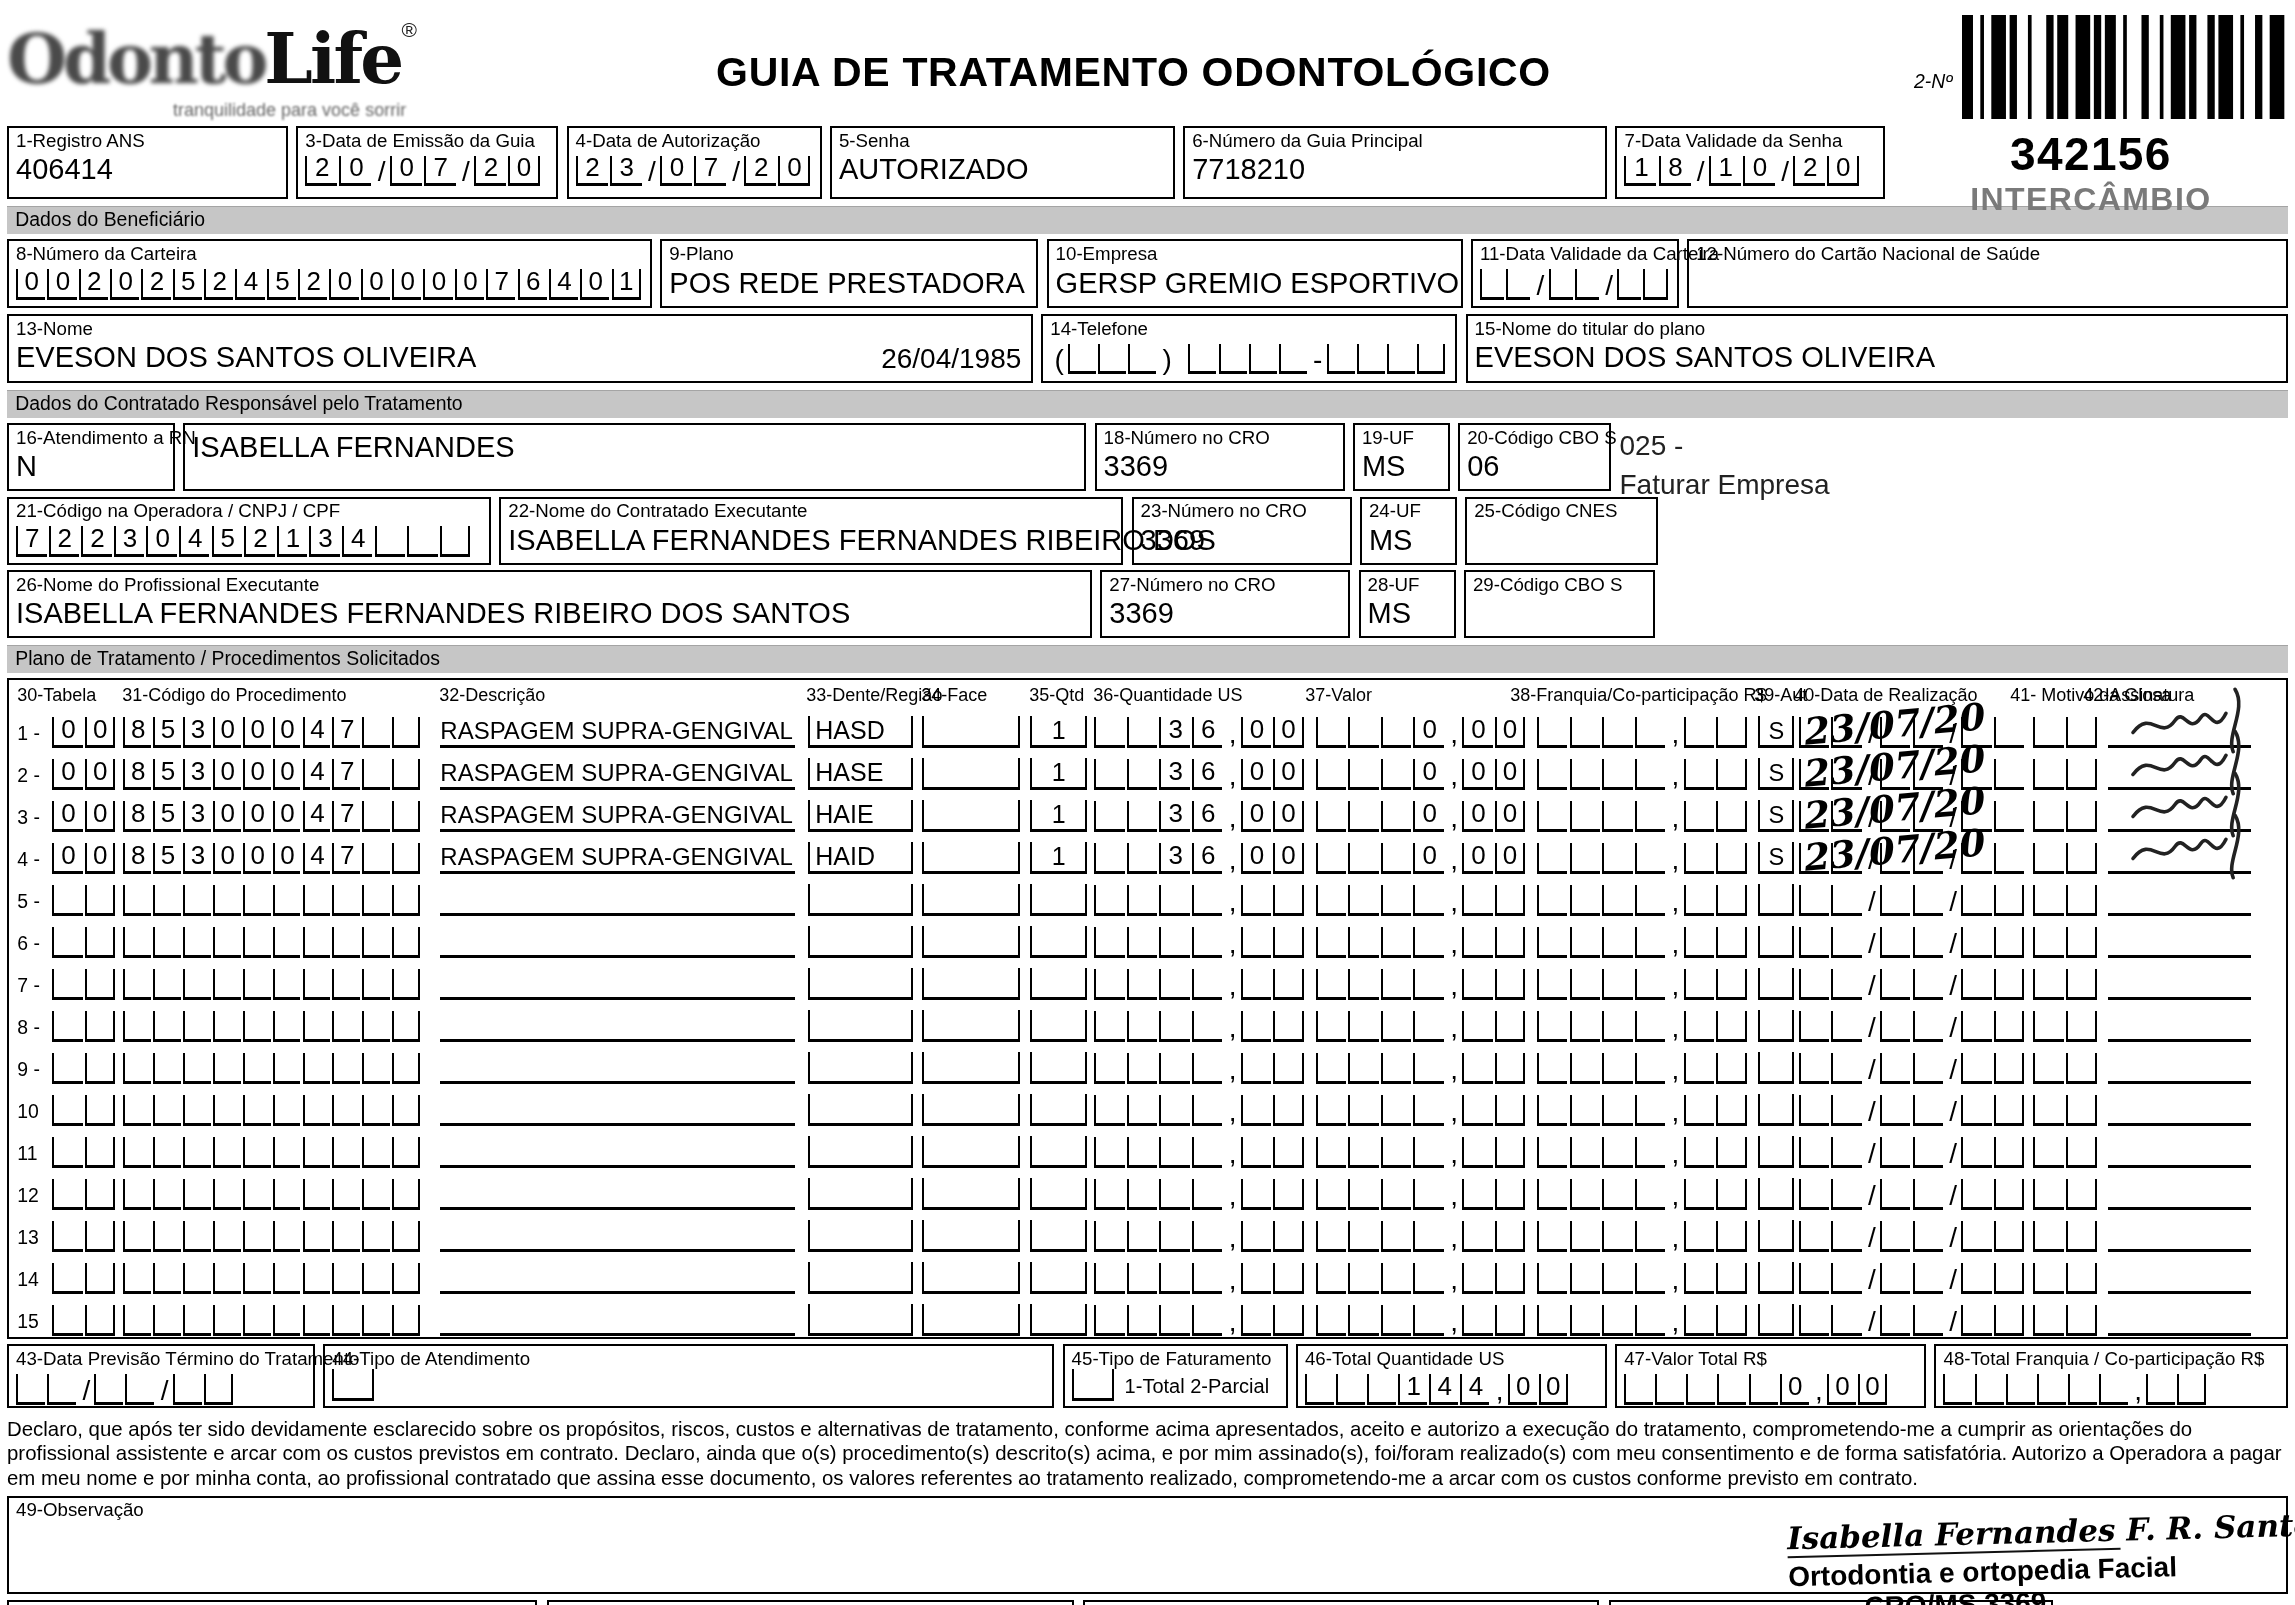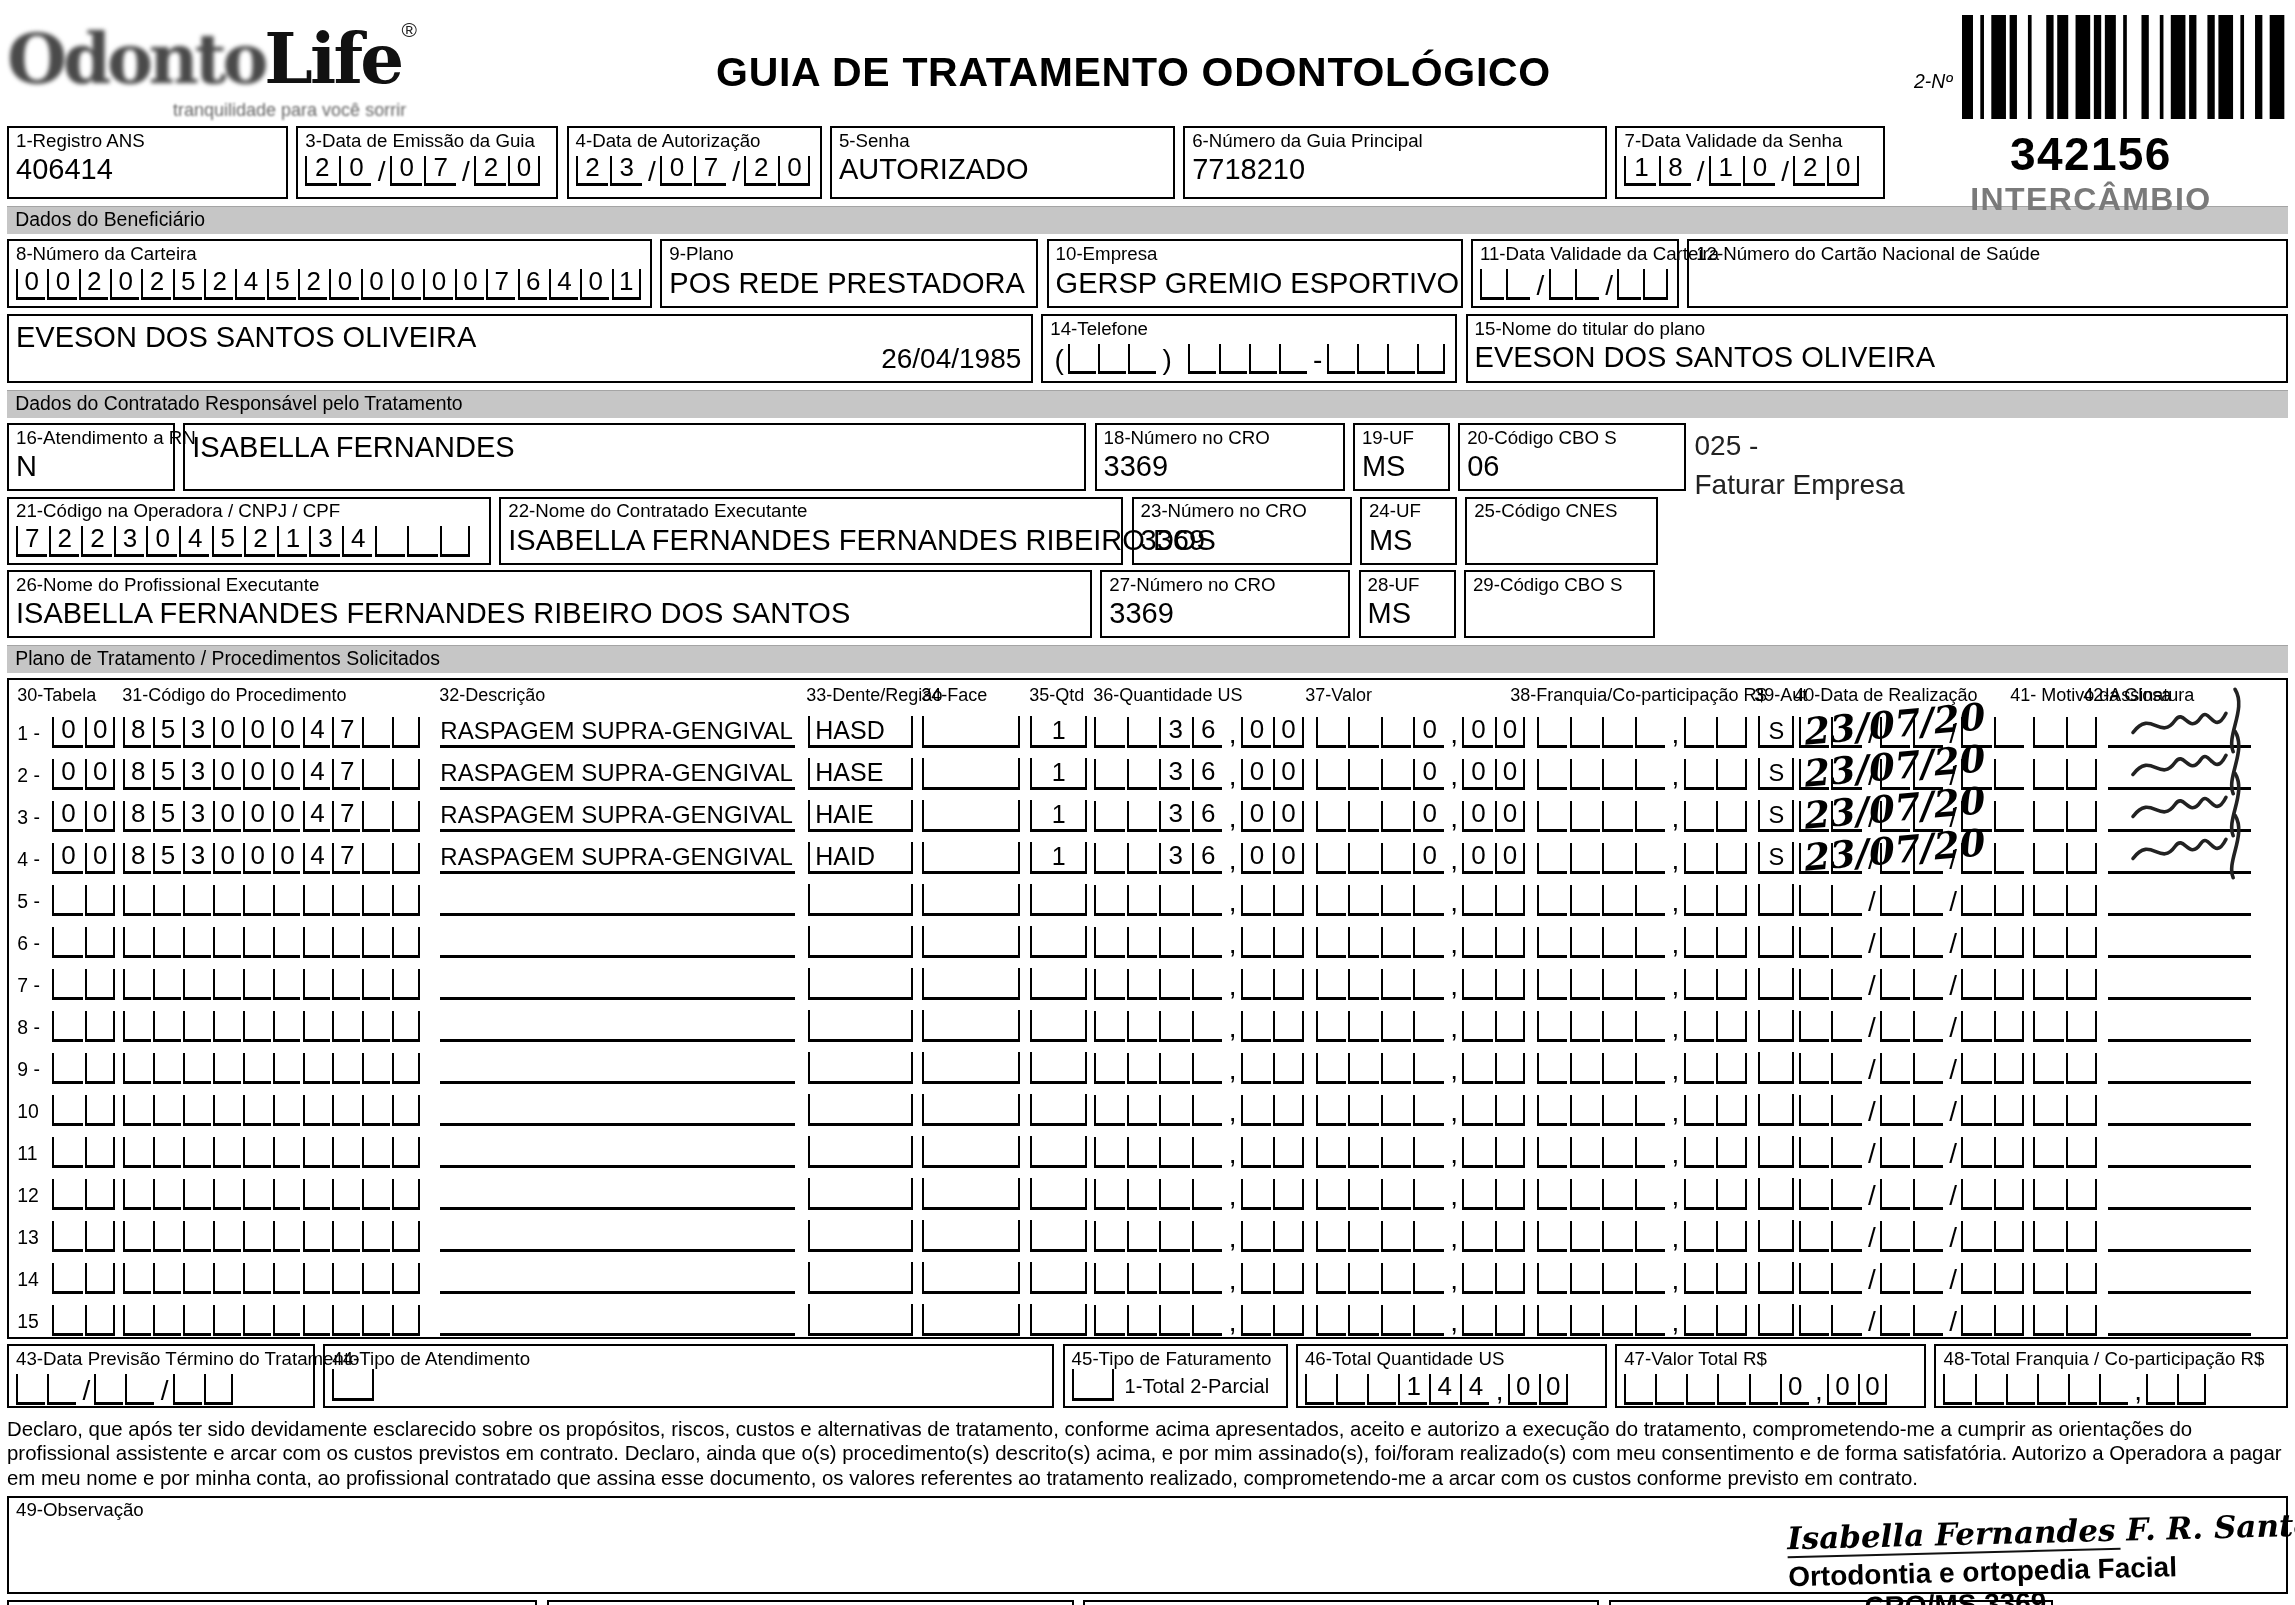--- a/index.html
+++ b/index.html
@@ -228,20 +228,21 @@
         </div>
     </div>
     <div class="box" style="flex:1">
       <div class="lbl">12-Número do Cartão Nacional de Saúde</div>
       <div class="val"></div>
     </div>
   </div>
 
   <div class="frow" style="height:69px;">
     <div class="box" style="width:1026px">
+      <div class="lbl">13-Nome</div>
       <div class="val">EVESON DOS SANTOS OLIVEIRA</div>
       <div class="birth">26/04/1985</div>
     </div>
     <div class="box" style="width:416px">
       <div class="lbl">14-Telefone</div>
       <div class="comb" style="--cw:28px">
           <span class="sep">(</span>
           <span class="c">&nbsp;</span>
           <span class="c">&nbsp;</span>
           <span class="c">&nbsp;</span>
@@ -275,21 +276,21 @@
       <div class="val">ISABELLA FERNANDES</div>
     </div>
     <div class="box" style="width:250px">
       <div class="lbl">18-Número no CRO</div>
       <div class="val">3369</div>
     </div>
     <div class="box" style="width:97px">
       <div class="lbl">19-UF</div>
       <div class="val">MS</div>
     </div>
-    <div class="box" style="width:228px">
+    <div class="box" style="width:153px">
       <div class="lbl">20-Código CBO S</div>
       <div class="val">06</div>
     </div>
     <div class="note">
       <div>025 -</div>
       <div class="n2">Faturar Empresa</div>
     </div>
   </div>
 
   <div class="frow" style="height:68px;">

